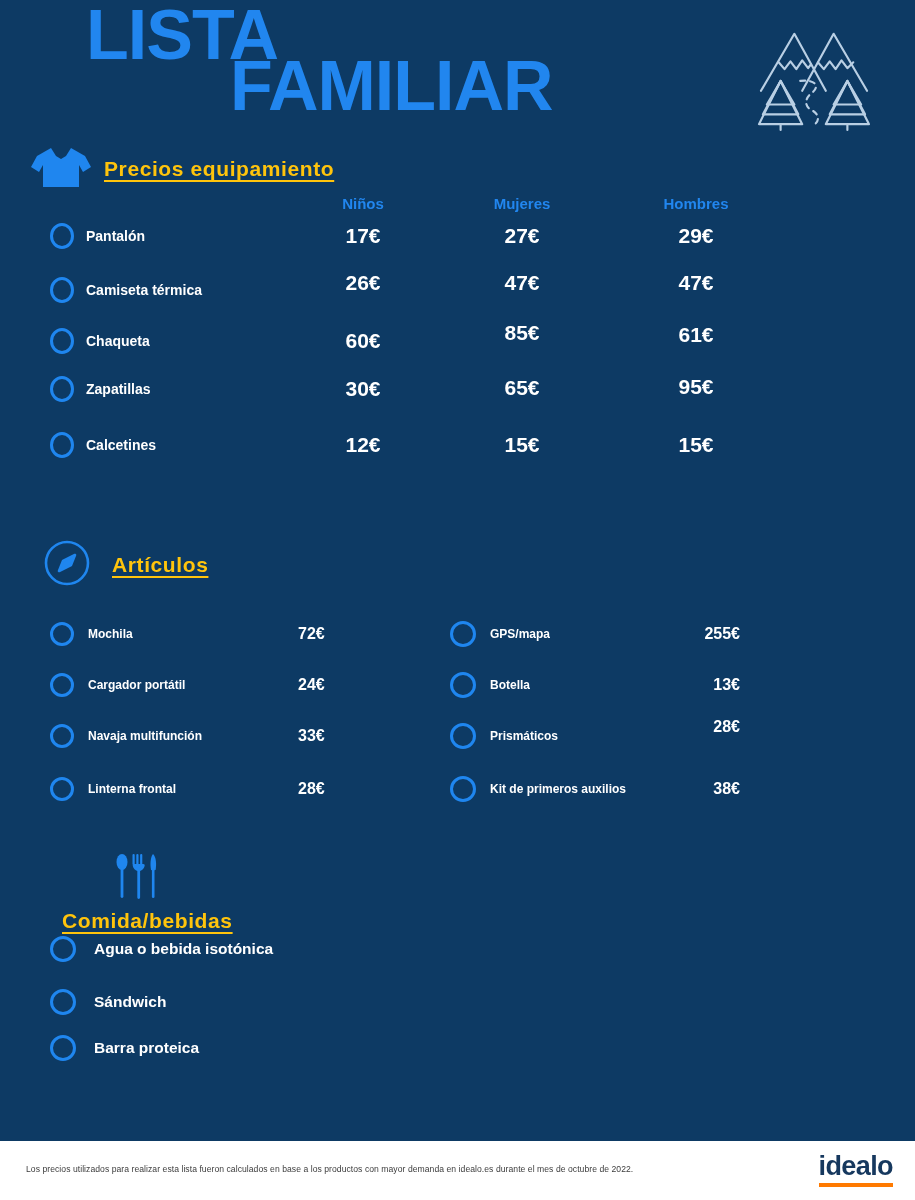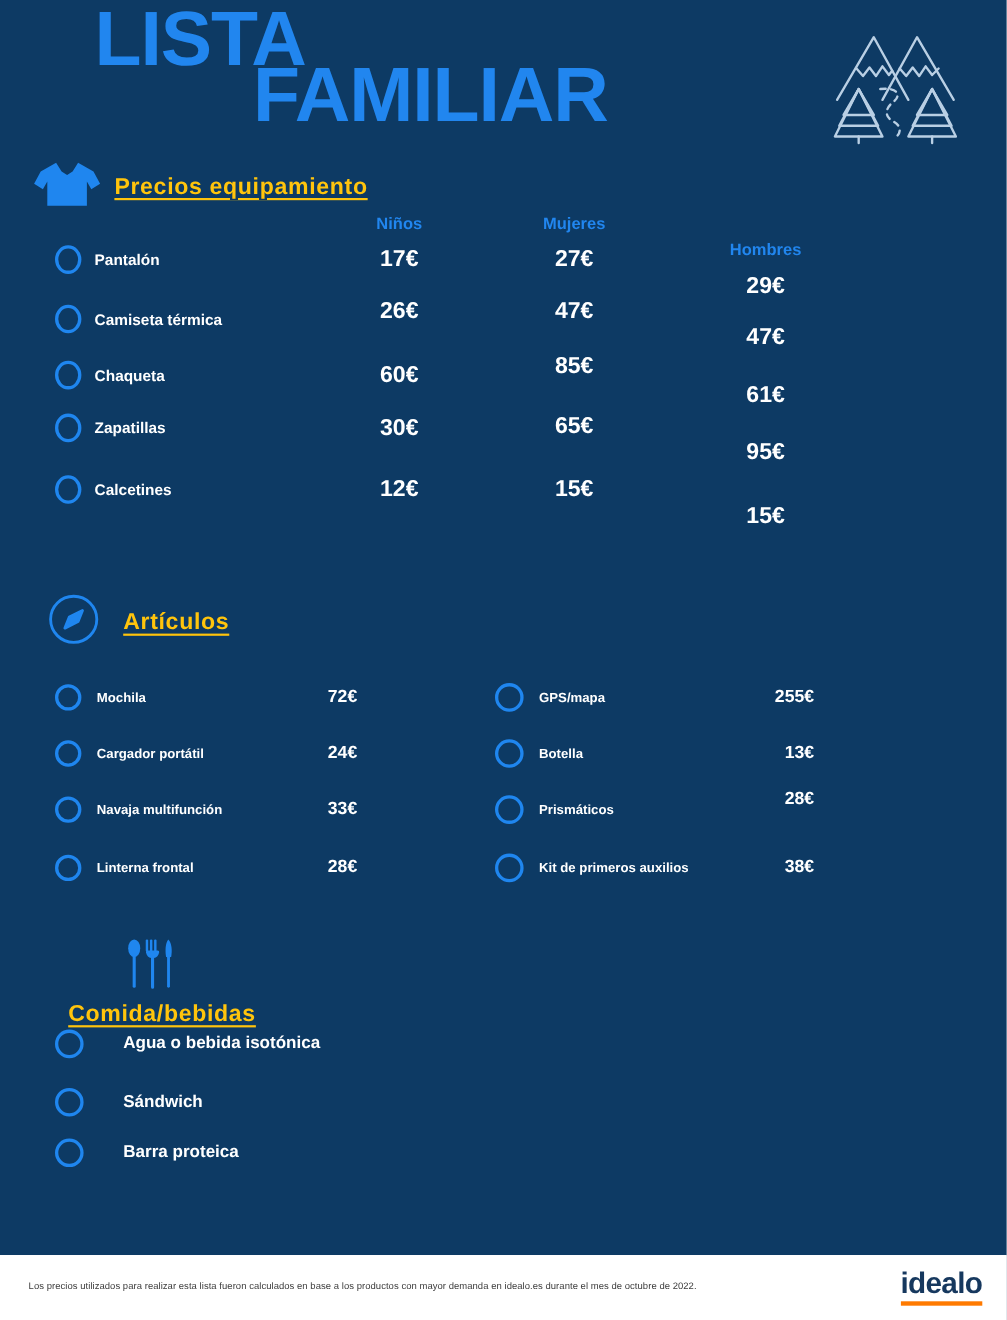--- a/index.html
+++ b/index.html
@@ -131,21 +131,21 @@
     color: #ffffff;
     font-size: 21px;
     font-weight: bold;
     text-align: center;
     white-space: nowrap;
   }
   .cell.total { color: #ffc40c; }
 
   .c0 { left: 265px; width: 96px; }
   .c1 { left: 424px; width: 96px; }
-  .c2 { left: 598px; width: 96px; margin-top: 24px; }
+  .c2 { left: 598px; width: 96px; }
 
   
   .art-col {
     position: absolute;
     top: 608px;
   }
   .art-left  { left: 50px;  width: 330px; }
   .art-right { left: 450px; width: 290px; }
 
   .art-row {
@@ -180,21 +180,21 @@
   }
   .food-row {
     display: flex;
     align-items: center;
     height: 53px;
   }
   .food-row .lbl {
     color: #ffffff;
     font-size: 15.5px;
     font-weight: bold;
-    margin-left: 36px;
+    margin-left: 18px;
     white-space: nowrap;
   }
 
   
   .footer {
     position: absolute;
     left: 0;
     top: 1141px;
     width: 915px;
     height: 59px;

